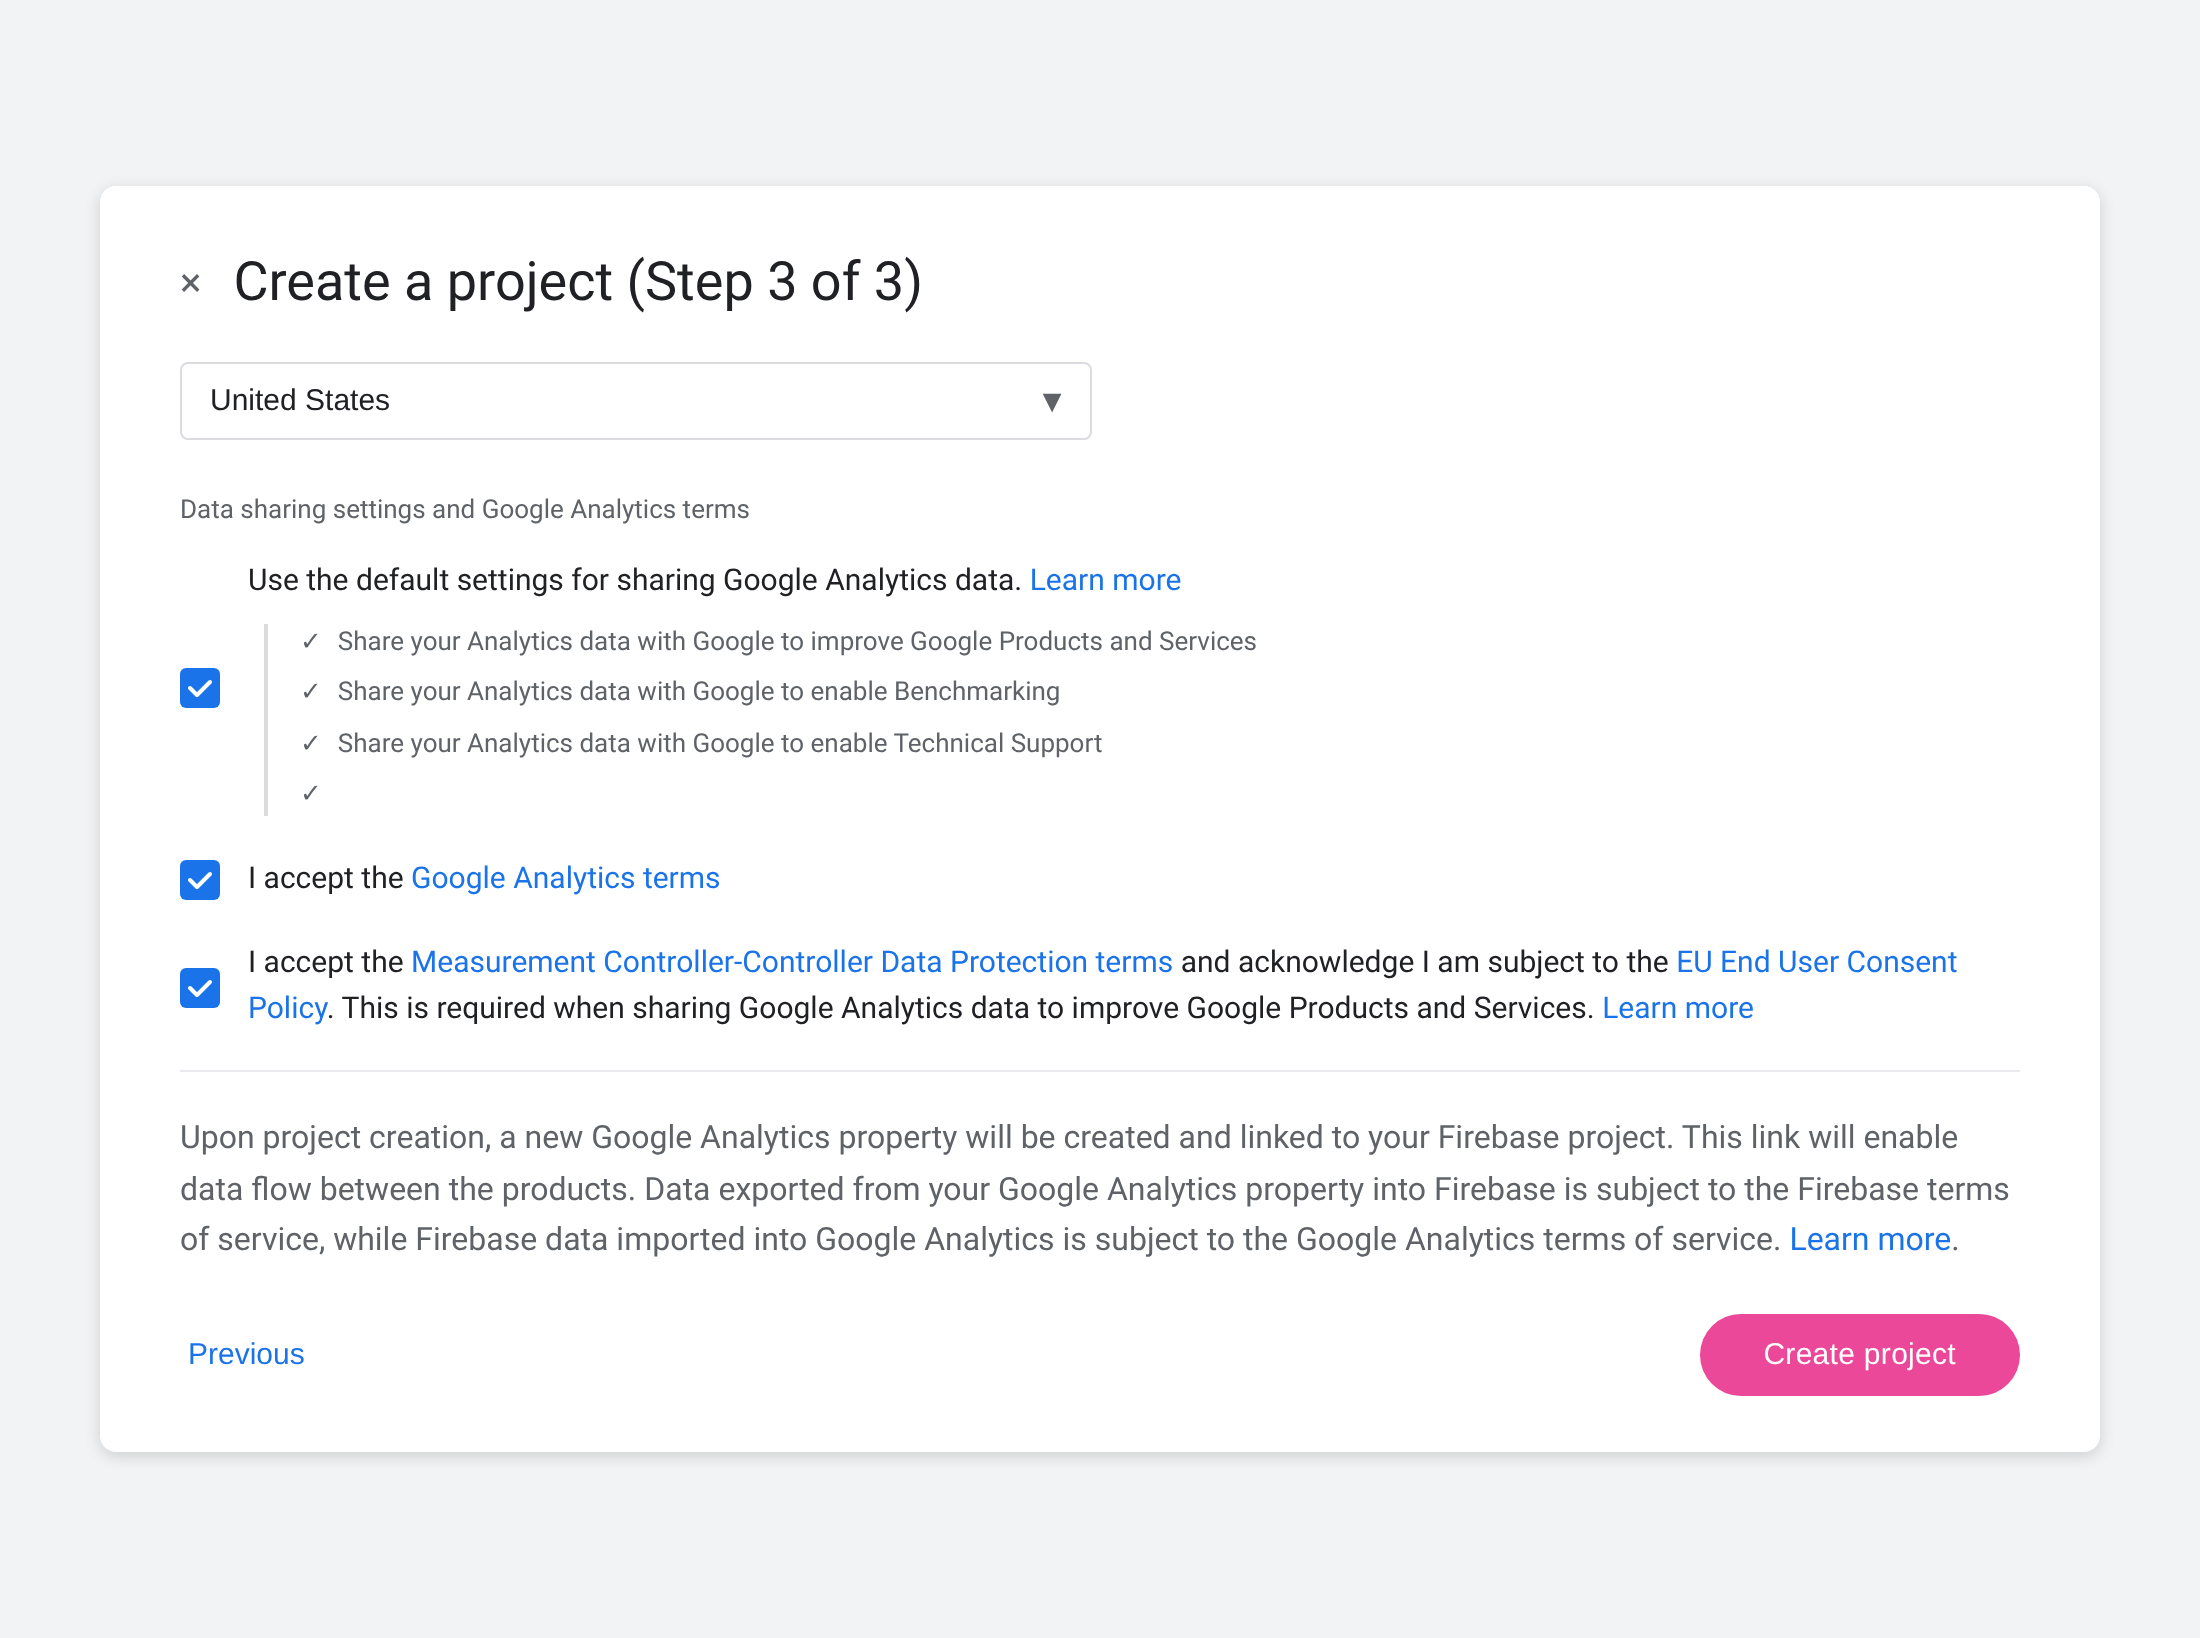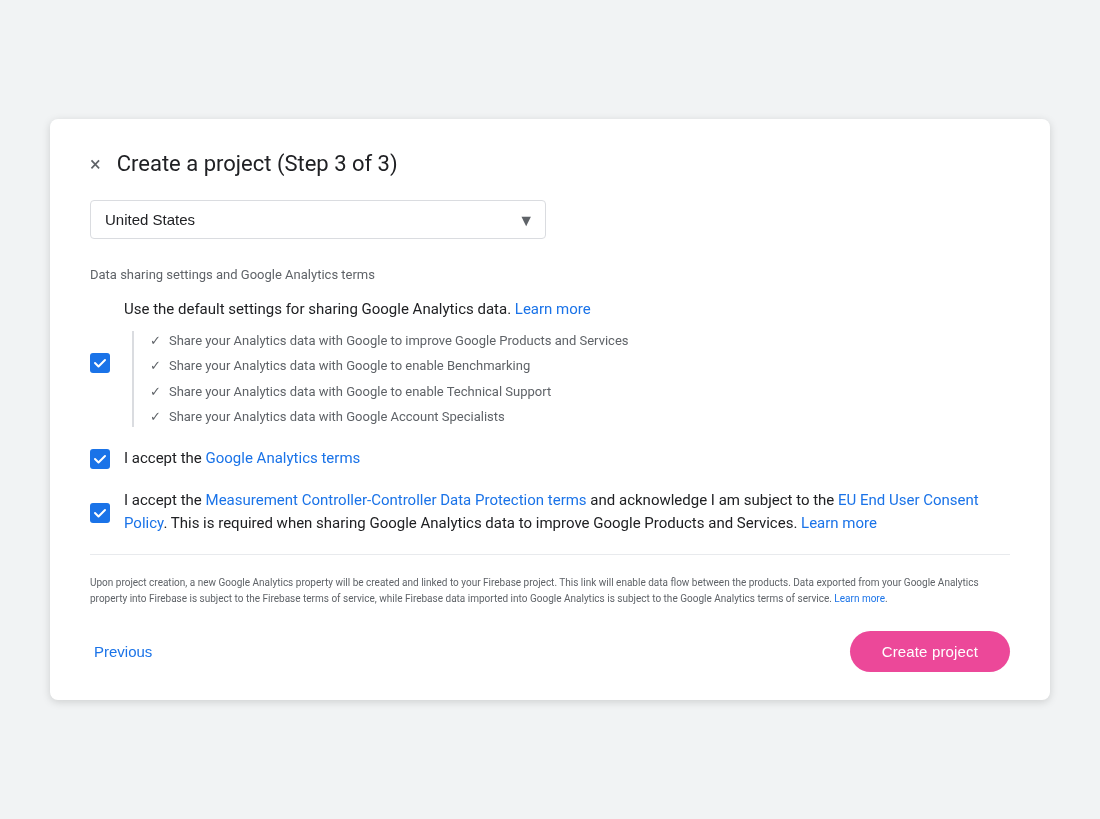--- a/index.html
+++ b/index.html
@@ -28,21 +28,21 @@
       margin-bottom: 24px;
     }
     .close-icon {
       color: #5f6368;
       font-size: 20px;
       cursor: pointer;
       line-height: 1;
       flex-shrink: 0;
     }
     .dialog-title {
-      font-size: 22px;
+      font-size: 27px;
       color: #202124;
       font-weight: 400;
     }
     .country-select-wrapper {
       margin-bottom: 28px;
     }
     .country-select {
       width: 460px;
       max-width: 100%;
       padding: 10px 14px;
@@ -126,21 +126,21 @@
       color: #5f6368;
       font-size: 13px;
       flex-shrink: 0;
     }
     .divider {
       border: none;
       border-top: 1px solid #e8eaed;
       margin: 20px 0;
     }
     .footnote {
-      font-size: 10px;
+      font-size: 16px;
       color: #5f6368;
       line-height: 1.6;
       margin-bottom: 24px;
     }
     .footnote a {
       color: #1a73e8;
       text-decoration: none;
     }
     .dialog-footer {
       display: flex;
@@ -213,21 +213,20 @@
         <div class="sub-item">
           <span class="check-mark">✓</span>
           <span>Share your Analytics data with Google to enable Benchmarking</span>
         </div>
         <div class="sub-item">
           <span class="check-mark">✓</span>
           <span>Share your Analytics data with Google to enable Technical Support</span>
         </div>
         <div class="sub-item">
           <span class="check-mark">✓</span>
-          <span>Share your Analytics data with Google Account Specialists</span>
         </div>
       </div>
     </div>
   </div>
 
   <div class="checkbox-item">
     <div class="checkbox-box">
       <svg viewBox="0 0 14 14" fill="none" xmlns="http://www.w3.org/2000/svg">
         <path d="M2 7L5.5 10.5L12 4" stroke="white" stroke-width="2" stroke-linecap="round" stroke-linejoin="round"></path>
       </svg>

